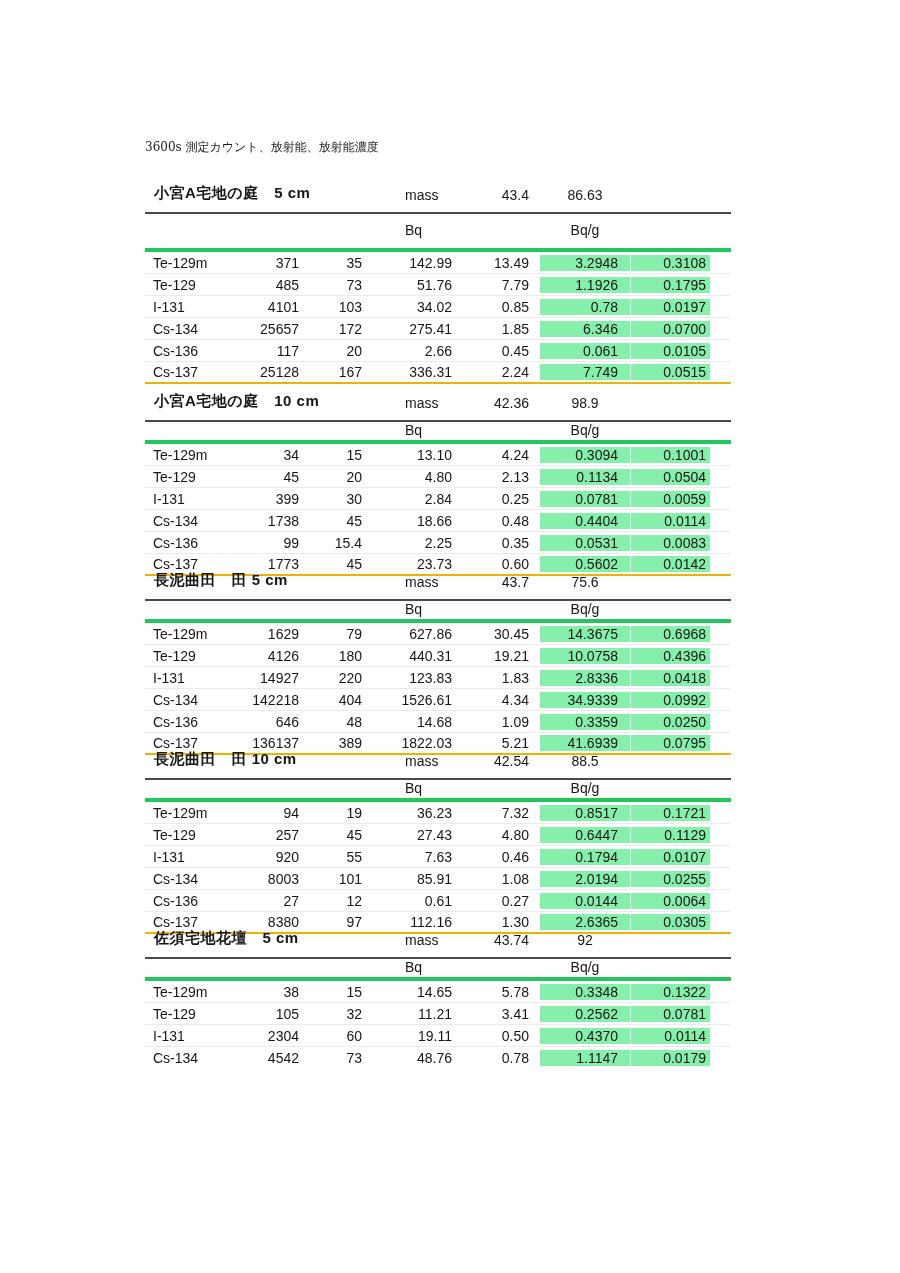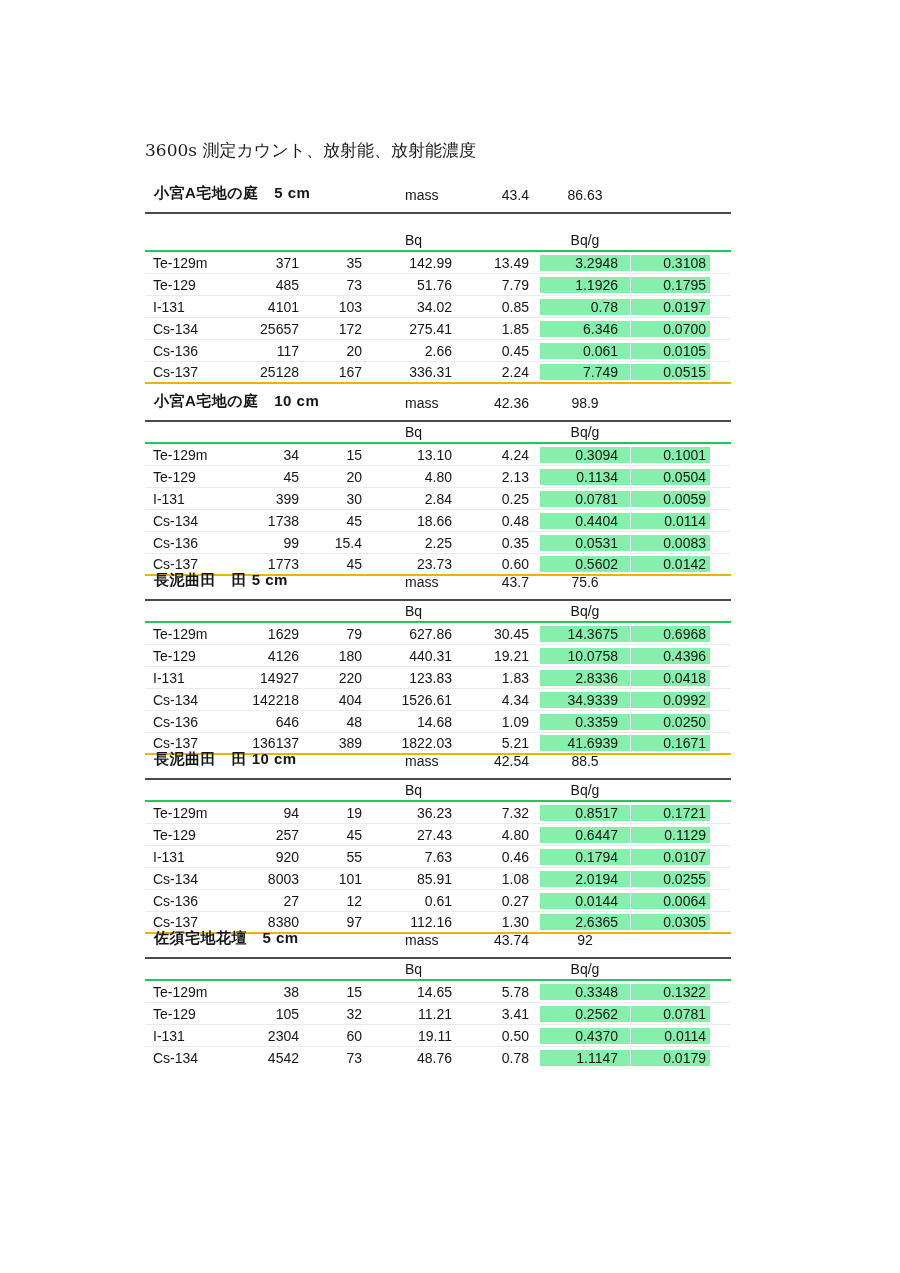--- a/index.html
+++ b/index.html
@@ -18,21 +18,21 @@
   .page {
     position: absolute;
     inset: 0;
     background: #ffffff;
   }
   .doc-title {
     position: absolute;
     left: 145px;
     top: 139px;
     font-family: "DejaVu Serif", "Liberation Serif", serif;
-    font-size: 17px;
+    font-size: 12px;
     color: #1c1c1c;
     white-space: nowrap;
   }
   .tables {
     position: absolute;
     left: 145px;
     top: 190px;
     width: 586px;
   }
   .mtable { margin-bottom: 1px; }
@@ -67,22 +67,22 @@
   }
   .site-row .site {
     width: 226px;
     font-weight: bold;
     font-size: 15px;
     padding-left: 9px;
     letter-spacing: 0.5px;
   }
   .unit-row {
     height: 22px;
-    align-items: flex-end;
-    border-bottom: 2px solid #22c55e;
+    align-items: center;
+    border-bottom: 4px solid #22c55e;
     padding-bottom: 2px;
   }
   .mtable.first .unit-row { height: 38px; }
 
   .data-row {
     height: 22px;
     align-items: center;
     border-bottom: 1px solid rgba(0,0,0,0.08);
   }
   .data-row:last-child { border-bottom: 2px solid #eab308; }
@@ -309,21 +309,21 @@
           <div class="cell f num yl">0.3359</div>
           <div class="cell g num yl">0.0250</div>
         </div>
         <div class="row data-row">
           <div class="cell a nuclide">Cs-137</div>
           <div class="cell b num">136137</div>
           <div class="cell c num">389</div>
           <div class="cell d num">1822.03</div>
           <div class="cell e num">5.21</div>
           <div class="cell f num yl">41.6939</div>
-          <div class="cell g num yl">0.1671</div>
+          <div class="cell g num yl">0.0795</div>
         </div>
       </section>
       <section class="mtable">
         <div class="row site-row">
           <div class="cell site">長泥曲田　田 10 cm</div>
           <div class="cell d lbl">mass</div>
           <div class="cell e num">42.54</div>
           <div class="cell f ctr">88.5</div>
           <div class="cell g"></div>
         </div>

